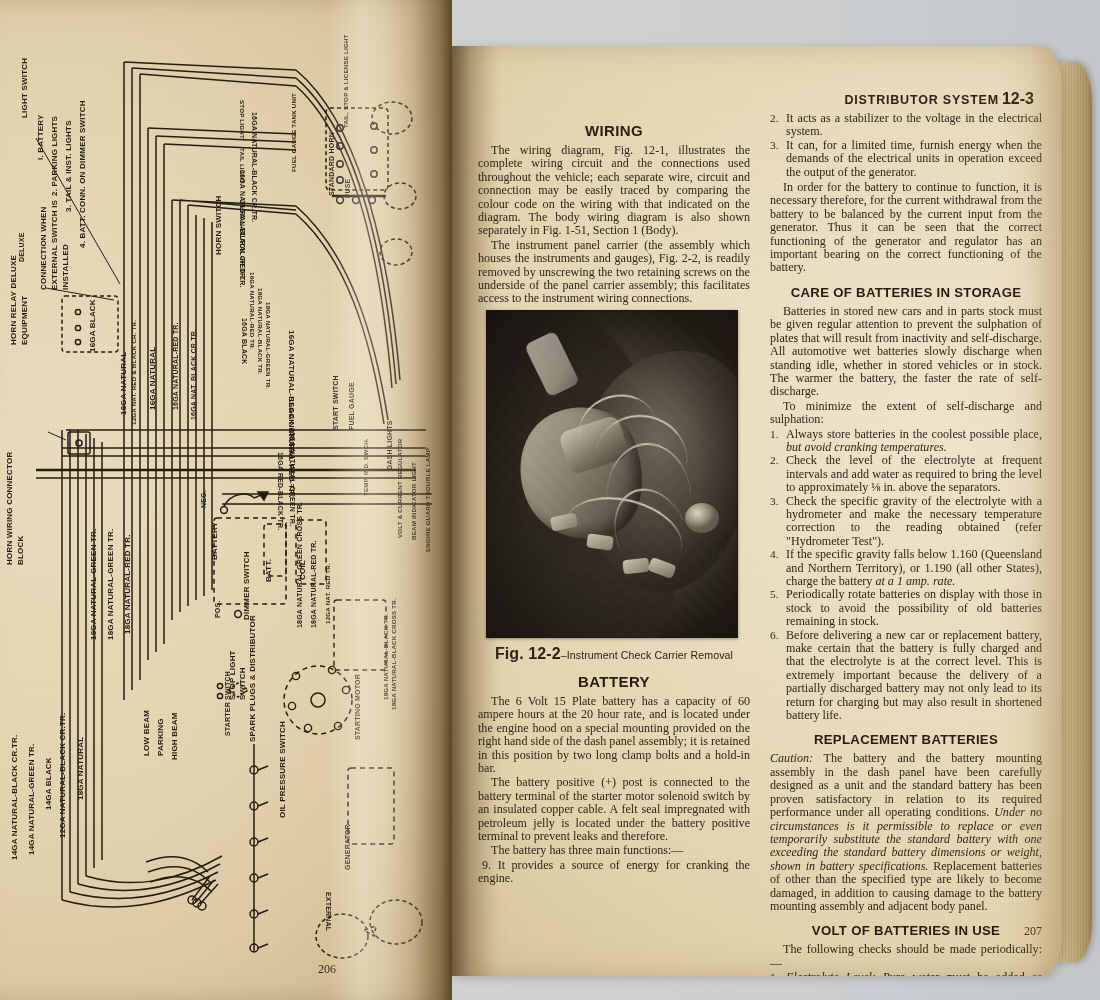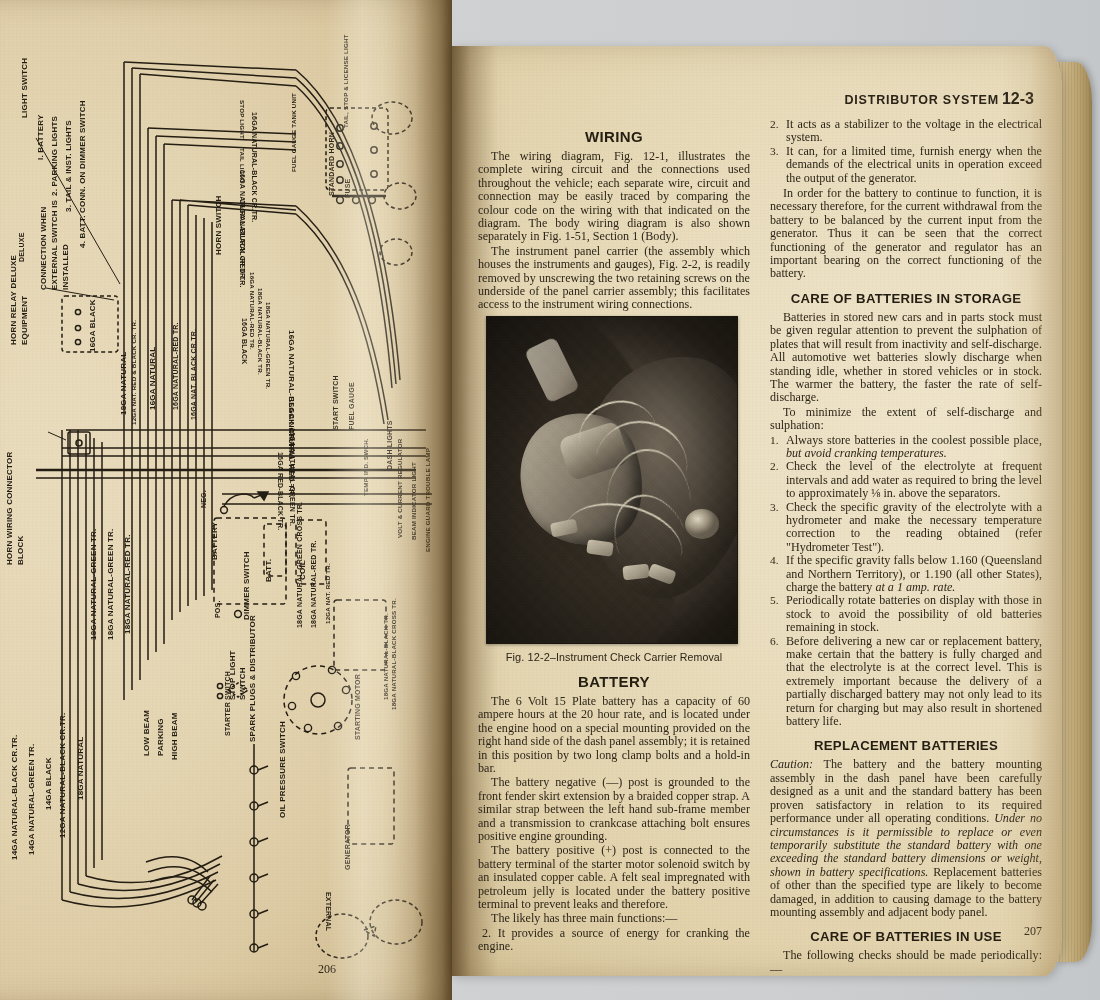--- a/index.html
+++ b/index.html
@@ -82,21 +82,21 @@
 
   .header-line{
     position:absolute;right:14px;top:44px;
     font-family:"Liberation Sans", sans-serif;
     font-weight:700;letter-spacing:.8px;
     font-size:12.5px;color:#2b2418;
     white-space:nowrap;
   }
   .header-line .pg{font-size:16px;letter-spacing:0;margin-left:3px;}
 
-  .cols{position:absolute;left:0;top:72px;width:578px;height:850px;}
+  .cols{position:absolute;left:0;top:66px;width:578px;height:850px;}
   .col{position:absolute;top:0;width:272px;}
   .col-a{left:8px;}
   .col-b{left:300px;}
 
   h2.sec{
     font-family:"Liberation Sans", sans-serif;
     font-weight:700;font-size:15px;letter-spacing:.4px;
     text-align:center;margin:10px 0 5px;color:#241d12;
   }
   h2.sec.small{font-size:13.2px;letter-spacing:.3px;}
@@ -121,21 +121,21 @@
   ol.num > li::before{
     content:counter(nm) ".";position:absolute;left:0;top:0;
     font-size:11.4px;
   }
   .it{font-style:italic;}
   .figcap{
     text-align:center;margin:7px 0 2px;
     font-family:"Liberation Sans", sans-serif;
     font-size:10.6px;color:#2b2418;letter-spacing:.1px;
   }
-  .figcap b{font-size:11px;font-weight:400;text-align:center;}
+  .figcap b{font-size:16px;font-weight:700;text-align:center;}
 
   
   .photo{
     position:relative;width:250px;height:326px;margin:4px 0 0 8px;
     background:#2a241c;
     border:1px solid #1b160f;
     overflow:hidden;
     box-shadow:0 1px 3px rgba(0,0,0,.35);
   }
   .photo .base{
@@ -491,24 +491,23 @@
               <div class="conn" style="left:136px;top:248px;transform:rotate(-6deg);"></div>
               <div class="conn" style="left:162px;top:250px;transform:rotate(20deg);"></div>
               <div class="noise"></div>
               <div class="vig"></div>
             </div>
 
             <p class="figcap"><b>Fig. 12-2</b><span>–Instrument Check Carrier Removal</span></p>
 
             <h2 class="sec">BATTERY</h2>
             <p class="body">The 6 Volt 15 Plate battery has a capacity of 60 ampere hours at the 20 hour rate, and is located under the engine hood on a special mounting provided on the right hand side of the dash panel assembly; it is retained in this position by two long clamp bolts and a hold-in bar.</p>
-            <p class="body">The battery negative (—) post is grounded to the front fender skirt extension by a braided copper strap. A similar strap between the left hand sub-frame member and a transmission to crankcase attaching bolt ensures positive engine grounding.</p>
             <p class="body">The battery positive (+) post is connected to the battery terminal of the starter motor solenoid switch by an insulated copper cable. A felt seal impregnated with petroleum jelly is located under the battery positive terminal to prevent leaks and therefore.</p>
-            <p class="body">The likely has three main functions:—</p>
-            <p class="body" style="text-indent:4px;">2. It provides a source of energy for cranking the engine.</p>
+            <p class="body">The battery has three main functions:—</p>
+            <p class="body" style="text-indent:4px;">9. It provides a source of energy for cranking the engine.</p>
           </div>
 
           <div class="col col-b">
             <ol class="num" style="counter-reset:nm 1;">
               <li>It acts as a stabilizer to the voltage in the electrical system.</li>
               <li>It can, for a limited time, furnish energy when the demands of the electrical units in operation exceed the output of the generator.</li>
             </ol>
             <p class="body">In order for the battery to continue to function, it is necessary therefore, for the current withdrawal from the battery to be balanced by the current input from the generator. Thus it can be seen that the correct functioning of the generator and regulator has an important bearing on the correct functioning of the battery.</p>
 
             <h2 class="sec small">CARE OF BATTERIES IN STORAGE</h2>
@@ -519,21 +518,21 @@
               <li>Check the level of the electrolyte at frequent intervals and add water as required to bring the level to approximately ⅛ in. above the separators.</li>
               <li>Check the specific gravity of the electrolyte with a hydrometer and make the necessary temperature correction to the reading obtained (refer "Hydrometer Test").</li>
               <li><span>If the specific gravity falls below 1.160 (Queensland and Northern Territory), or 1.190 (all other States), charge the battery </span><span class="it">at a 1 amp. rate.</span></li>
               <li>Periodically rotate batteries on display with those in stock to avoid the possibility of old batteries remaining in stock.</li>
               <li>Before delivering a new car or replacement battery, make certain that the battery is fully charged and that the electrolyte is at the correct level. This is extremely important because the delivery of a partially discharged battery may not only lead to its return for charging but may also result in shortened battery life.</li>
             </ol>
 
             <h2 class="sec small">REPLACEMENT BATTERIES</h2>
             <p class="body noind"><span class="it">Caution:</span><span> The battery and the battery mounting assembly in the dash panel have been carefully designed as a unit and the standard battery has been proven satisfactory in relation to its required performance under all operating conditions. </span><span class="it">Under no circumstances is it permissible to replace or even temporarily substitute the standard battery with one exceeding the standard battery dimensions or weight, shown in battery specifications.</span><span> Replacement batteries of other than the specified type are likely to become damaged, in addition to causing damage to the battery mounting assembly and adjacent body panel.</span></p>
 
-            <h2 class="sec small">CARE OF BATTERIES IN USE</h2>
+            <h2 class="sec small">VOLT OF BATTERIES IN USE</h2>
             <p class="body">The following checks should be made periodically:—</p>
             <ol class="num">
               <li><span class="it">Electrolyte Level:</span><span> Pure water must be added as required to bring the electrolyte level to ⅛ in. above the separators.</span></li>
 
             </ol>
           </div>
         </div>
 
         <div class="pagenum-right">207</div>
       </div>

